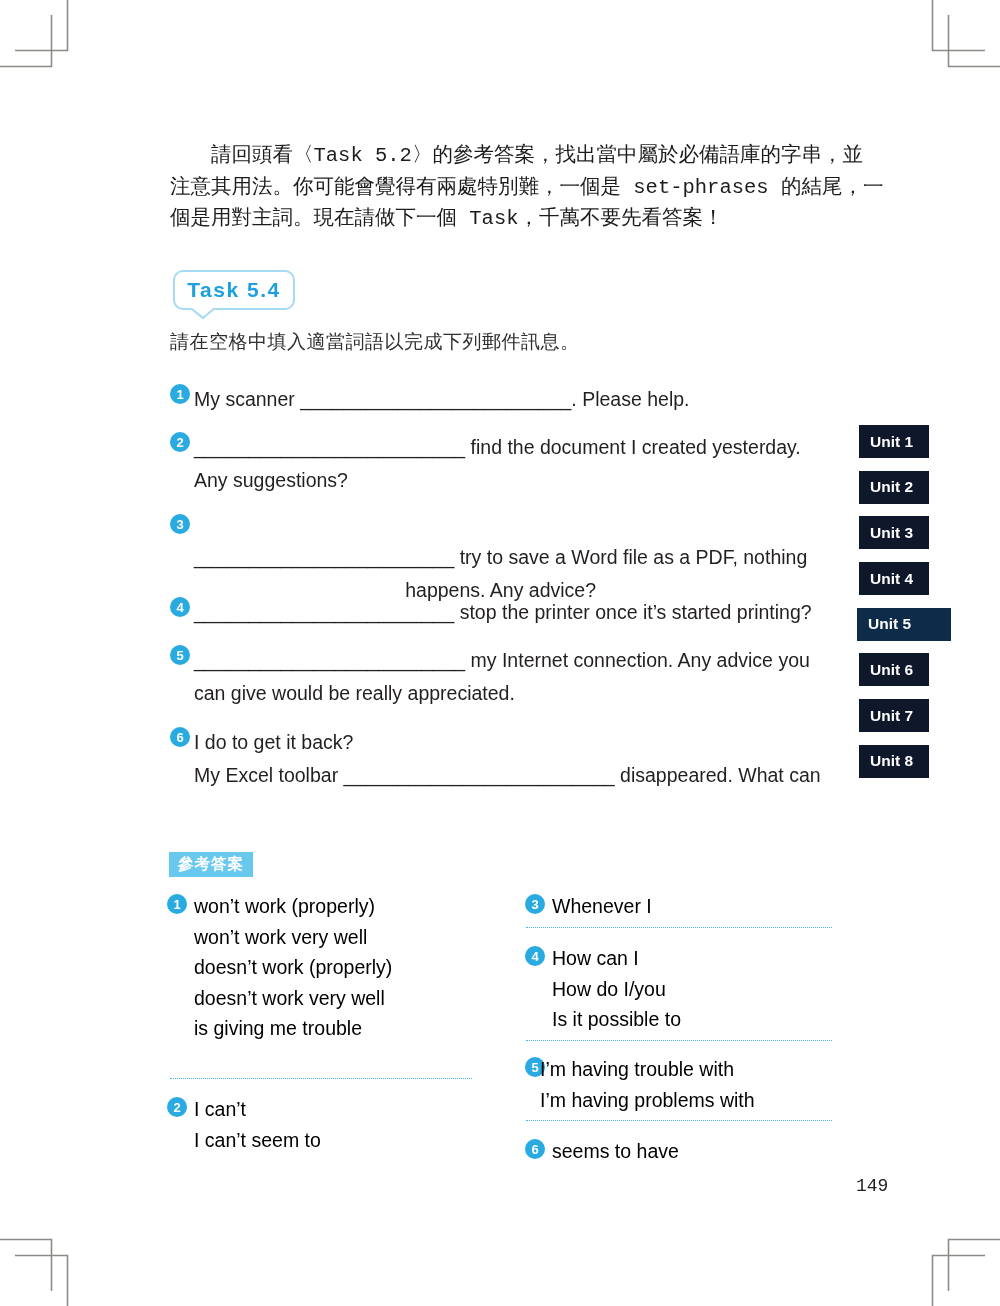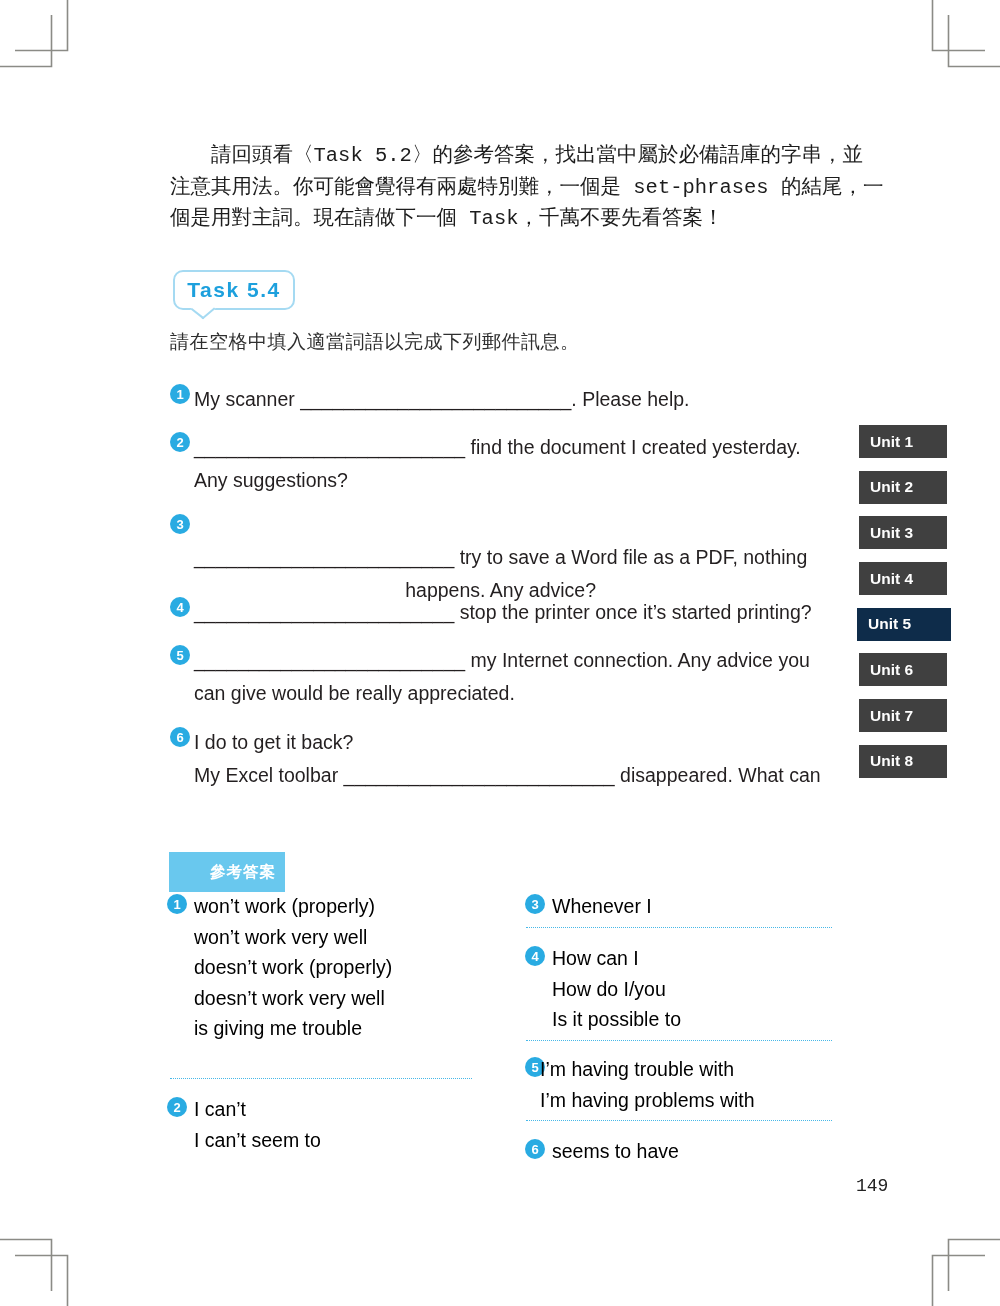--- a/index.html
+++ b/index.html
@@ -59,33 +59,32 @@
     position:absolute;left:194px;
     font-size:19.5px;line-height:33px;color:#231f20;
   }
   .item-text .line{white-space:nowrap;}
   
   .unit-tabs{
     position:absolute;left:859px;top:425px;
     display:flex;flex-direction:column;gap:12.7px;
   }
   .unit-tab{
-    width:88px;height:33px;background:#404040;
+    width:70px;height:33px;background:#0f172a;
     display:flex;align-items:center;
     padding-left:11px;box-sizing:border-box;
     color:#fdfdfd;font-weight:bold;font-size:15.5px;
   }
   .unit-tab.active{background:#0e2c4a;width:94px;margin-left:-2px;}
   
   .answers-label{
-    position:absolute;left:169px;top:852px;width:84px;height:40px;
+    position:absolute;left:169px;top:852px;width:84px;height:25px;
     background:#69c8ee;color:#ffffff;font-weight:bold;font-size:15.5px;
     display:flex;align-items:center;justify-content:center;
     letter-spacing:1px;
-    padding-left:32px;
   }
   .ans-text{
     position:absolute;
     font-size:19.5px;line-height:30.6px;color:#000000;
   }
   .ans-text .line{white-space:nowrap;}
   .dotted-sep{
     position:absolute;height:0;
     border-top:1.6px dotted #47b8e8;
   }

